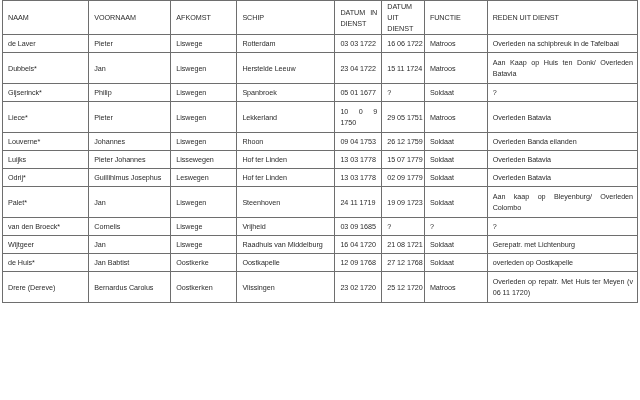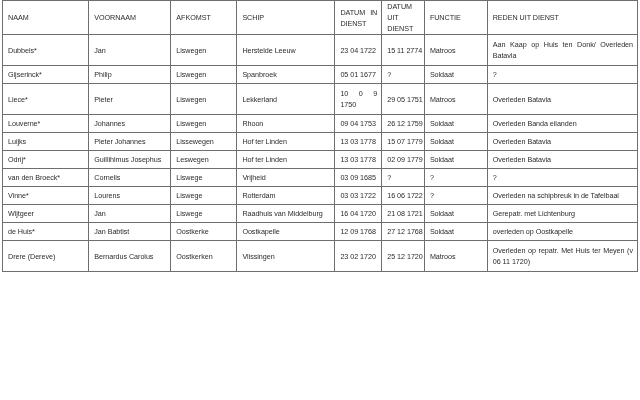--- a/index.html
+++ b/index.html
@@ -35,27 +35,37 @@
     <tr class="h-head">
       <td>NAAM</td>
       <td>VOORNAAM</td>
       <td>AFKOMST</td>
       <td>SCHIP</td>
       <td class="just2">DATUM IN DIENST</td>
       <td class="just2">DATUM UIT DIENST</td>
       <td>FUNCTIE</td>
       <td>REDEN UIT DIENST</td>
     </tr>
+      <tr class="h1">
+        <td>de Laver</td>
+        <td>Pieter</td>
+        <td>Liswege</td>
+        <td>Rotterdam</td>
+        <td>03 03 1722</td>
+        <td>16 06 1722</td>
+        <td>Matroos</td>
+        <td>Overleden na schipbreuk in de Tafelbaai</td>
+      </tr>
       <tr class="h2">
         <td>Dubbels*</td>
         <td>Jan</td>
         <td>Liswegen</td>
         <td>Herstelde Leeuw</td>
         <td>23 04 1722</td>
-        <td>15 11 2774</td>
+        <td>15 11 1724</td>
         <td>Matroos</td>
         <td class="just2">Aan Kaap op Huis ten Donk/ Overleden Batavia</td>
       </tr>
       <tr class="h1">
         <td>Gijserinck*</td>
         <td>Philip</td>
         <td>Liswegen</td>
         <td>Spanbroek</td>
         <td>05 01 1677</td>
         <td>?</td>
@@ -95,39 +105,39 @@
       <tr class="h1">
         <td>Odrij*</td>
         <td>Guillihlmus Josephus</td>
         <td>Leswegen</td>
         <td>Hof ter Linden</td>
         <td>13 03 1778</td>
         <td>02 09 1779</td>
         <td>Soldaat</td>
         <td>Overleden Batavia</td>
       </tr>
+      <tr class="h2">
+        <td>Palet*</td>
+        <td>Jan</td>
+        <td>Liswegen</td>
+        <td>Steenhoven</td>
+        <td>24 11 1719</td>
+        <td>19 09 1723</td>
+        <td>Soldaat</td>
+        <td class="just2">Aan kaap op Bleyenburg/ Overleden Colombo</td>
+      </tr>
       <tr class="h1">
         <td>van den Broeck*</td>
         <td>Cornelis</td>
         <td>Liswege</td>
         <td>Vrijheid</td>
         <td>03 09 1685</td>
         <td>?</td>
         <td>?</td>
         <td>?</td>
-      </tr>
-      <tr class="h1">
-        <td>Vinne*</td>
-        <td>Lourens</td>
-        <td>Liswege</td>
-        <td>Rotterdam</td>
-        <td>03 03 1722</td>
-        <td>16 06 1722</td>
-        <td>?</td>
-        <td>Overleden na schipbreuk in de Tafelbaai</td>
       </tr>
       <tr class="h1">
         <td>Wijtgeer</td>
         <td>Jan</td>
         <td>Liswege</td>
         <td>Raadhuis van Middelburg</td>
         <td>16 04 1720</td>
         <td>21 08 1721</td>
         <td>Soldaat</td>
         <td>Gerepatr. met Lichtenburg</td>

